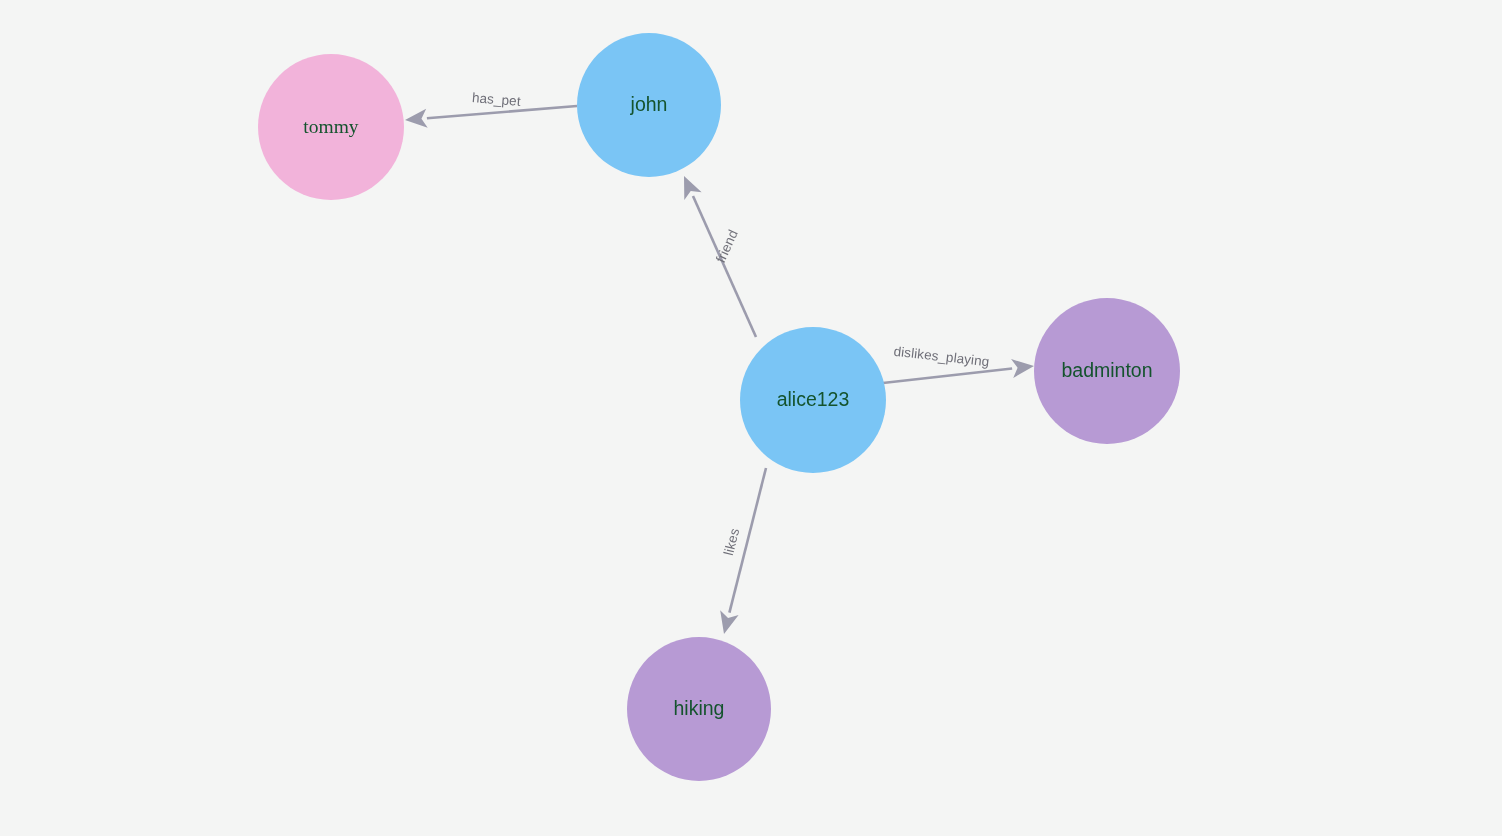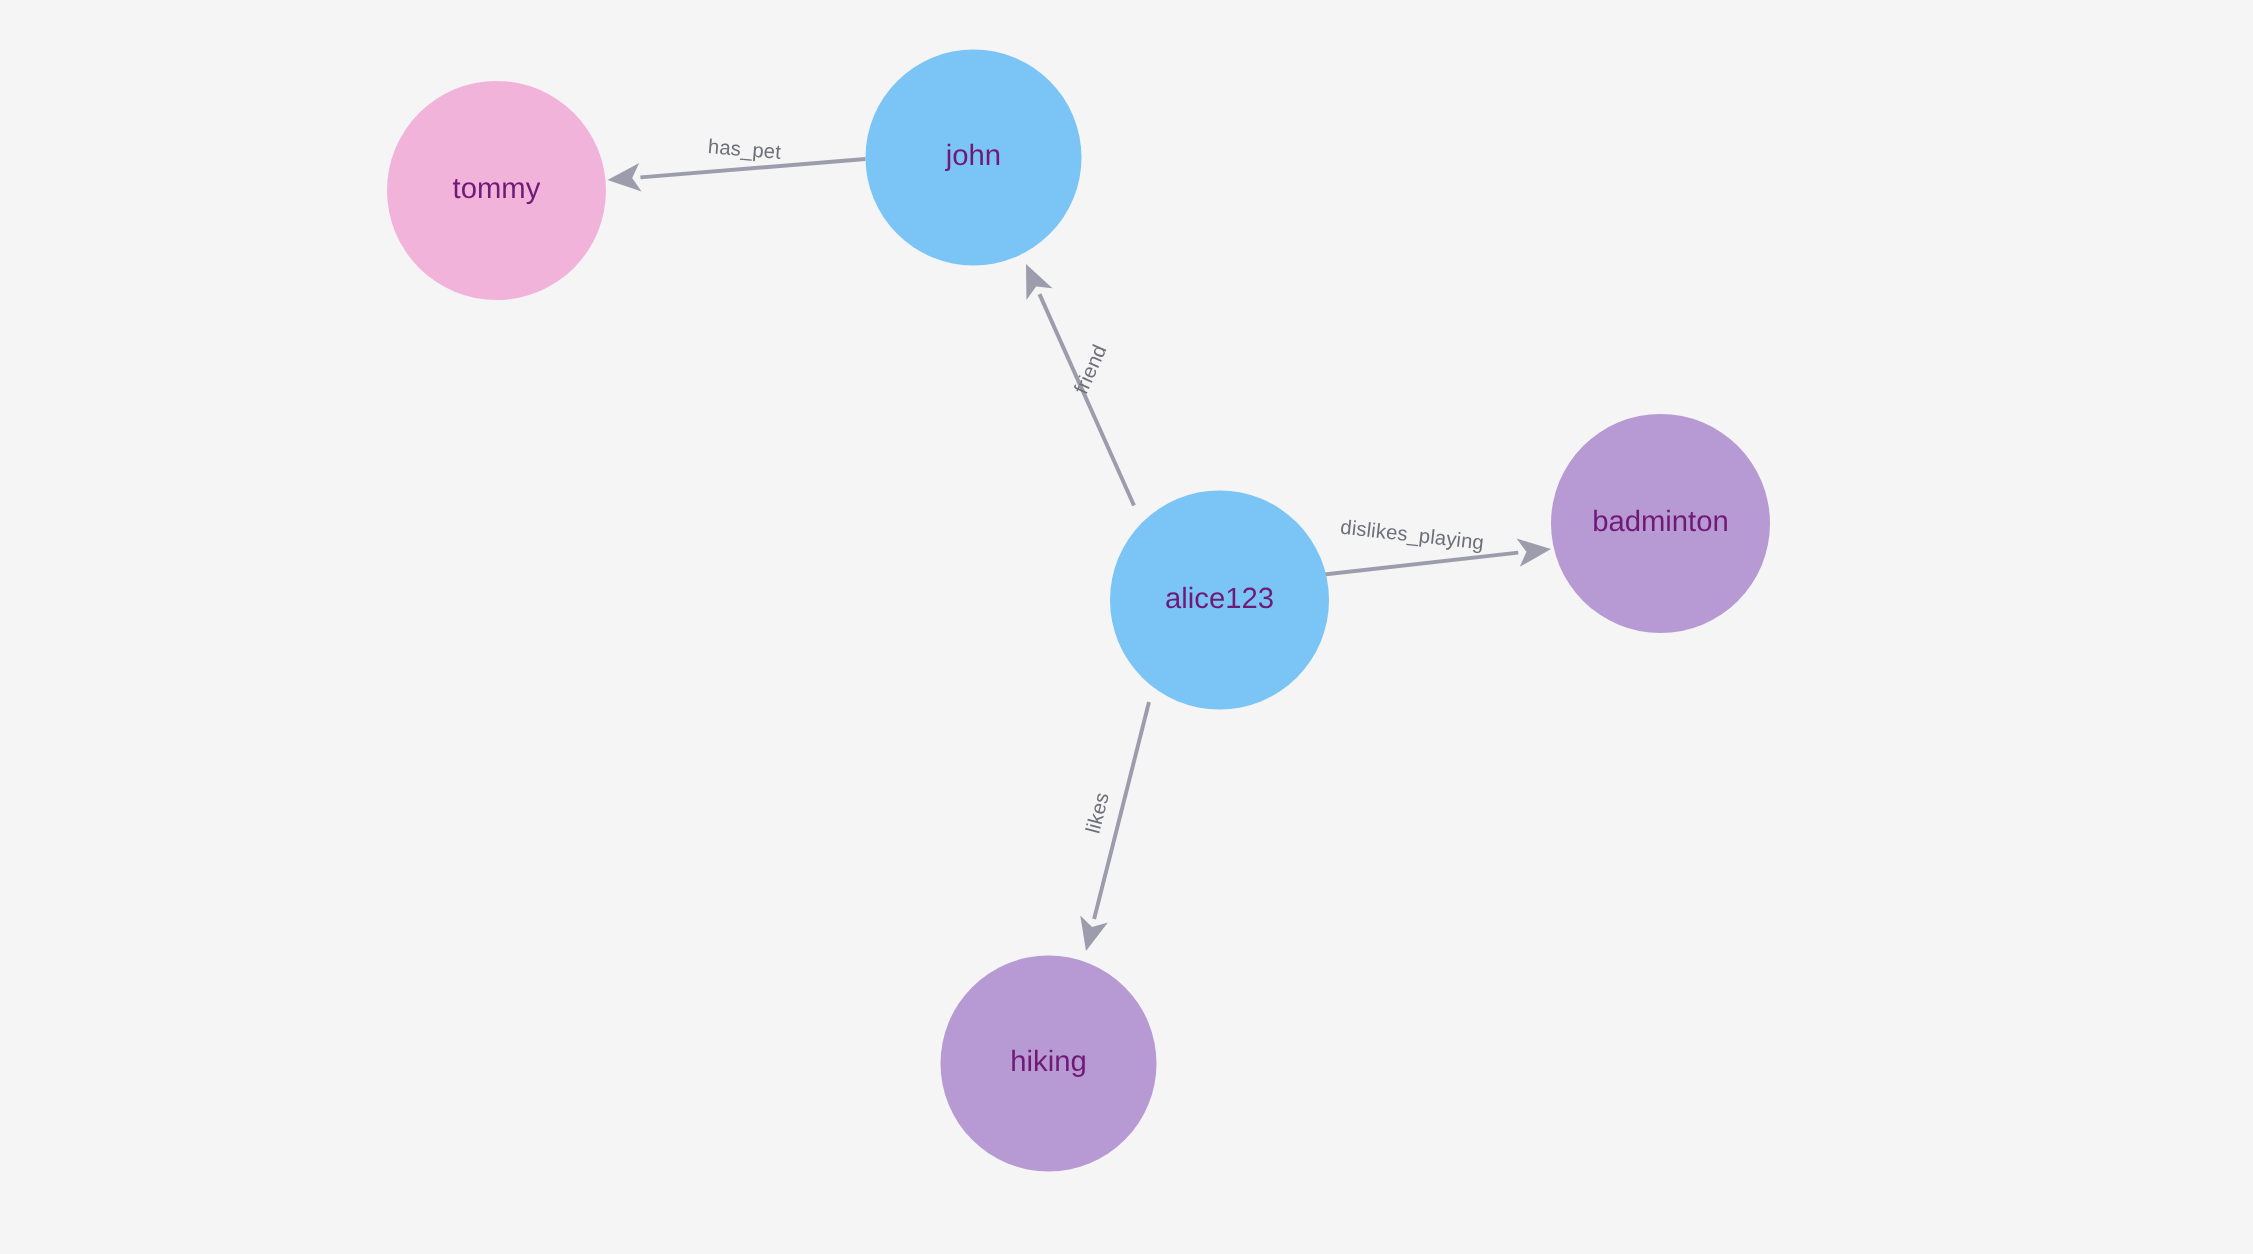--- a/index.html
+++ b/index.html
@@ -41,21 +41,21 @@
   }
   .node-circle {
     position: absolute;
     border-radius: 50%;
     display: flex;
     align-items: center;
     justify-content: center;
     text-align: center;
     box-sizing: border-box;
     line-height: 1.12;
-    color: #701a75;
+    color: #14532d;
     font-size: 19.5px;
     font-family: "Liberation Sans", "DejaVu Sans", sans-serif;
     user-select: none;
     cursor: pointer;
   }
   .node-label {
     display: block;
     width: 86%;
     word-break: break-word;
     overflow-wrap: anywhere;
@@ -84,30 +84,30 @@
         <text class="edge-label" x="941" y="361" text-anchor="middle" transform="rotate(6.4 941 361)">dislikes_playing</text>
       </g>
       <g>
         <line class="edge-line" x1="766" y1="468" x2="729.3962242370357" y2="612.6720661107638"></line>
         <polygon points="724,634 720.1864346030474,610.3418783720439 728.0471681777767,618.0040495830729 738.606013871024,615.0022538494837" class="edge-head"></polygon>
         <text class="edge-label" x="736" y="543" text-anchor="middle" transform="rotate(-75.8 736 543)">likes</text>
       </g>
     </svg>
 
   <div id="nodes-layer">
-      <div class="node-circle" style="left: 258px; top: 54px; width: 146px; height: 146px; background: rgb(242, 179, 218);">
+      <div class="node-circle" style="left: 258px; top: 54px; width: 146px; height: 146px; background: rgb(242, 179, 218); font-family: Liberation Serif, serif;">
         <span class="node-label">tommy</span>
       </div>
       <div class="node-circle" style="left: 577px; top: 33px; width: 144px; height: 144px; background: rgb(122, 197, 245);">
         <span class="node-label">john</span>
       </div>
       <div class="node-circle" style="left: 740px; top: 327px; width: 146px; height: 146px; background: rgb(122, 197, 245);">
         <span class="node-label">alice123</span>
       </div>
-      <div class="node-circle" style="left: 1034px; top: 276px; width: 146px; height: 146px; background: rgb(183, 154, 212);">
+      <div class="node-circle" style="left: 1034px; top: 298px; width: 146px; height: 146px; background: rgb(183, 154, 212);">
         <span class="node-label">badminton</span>
       </div>
       <div class="node-circle" style="left: 627px; top: 637px; width: 144px; height: 144px; background: rgb(183, 154, 212);">
         <span class="node-label">hiking</span>
       </div>
     </div>
 
 </div>
 
 </body></html>

